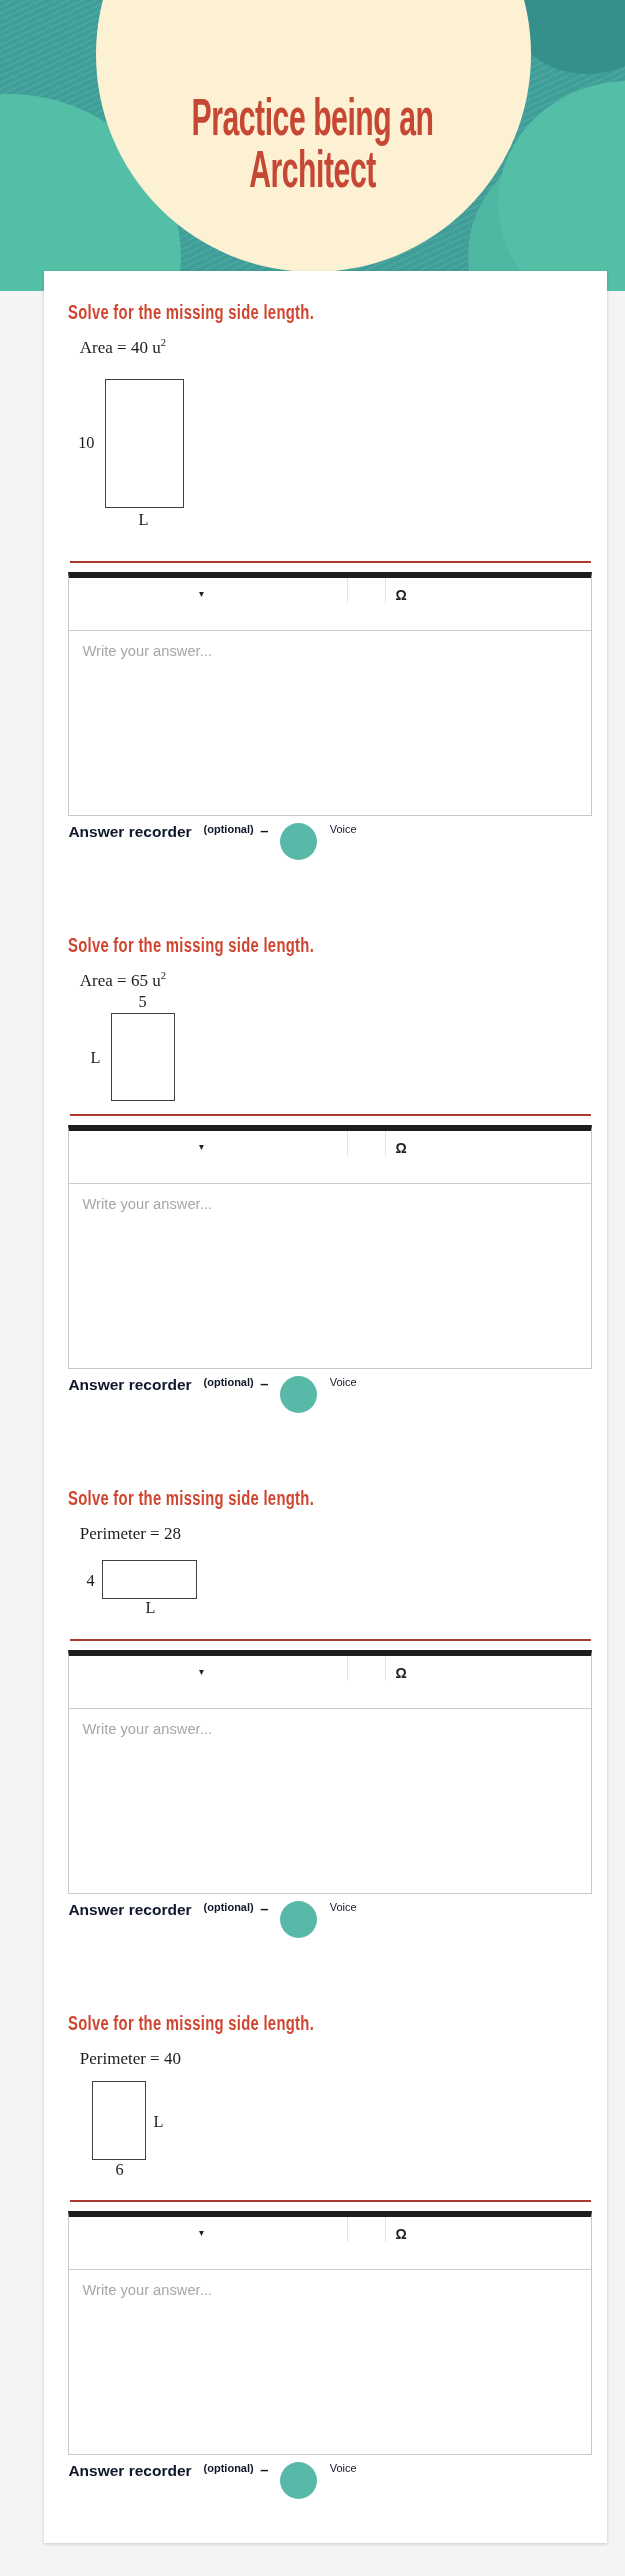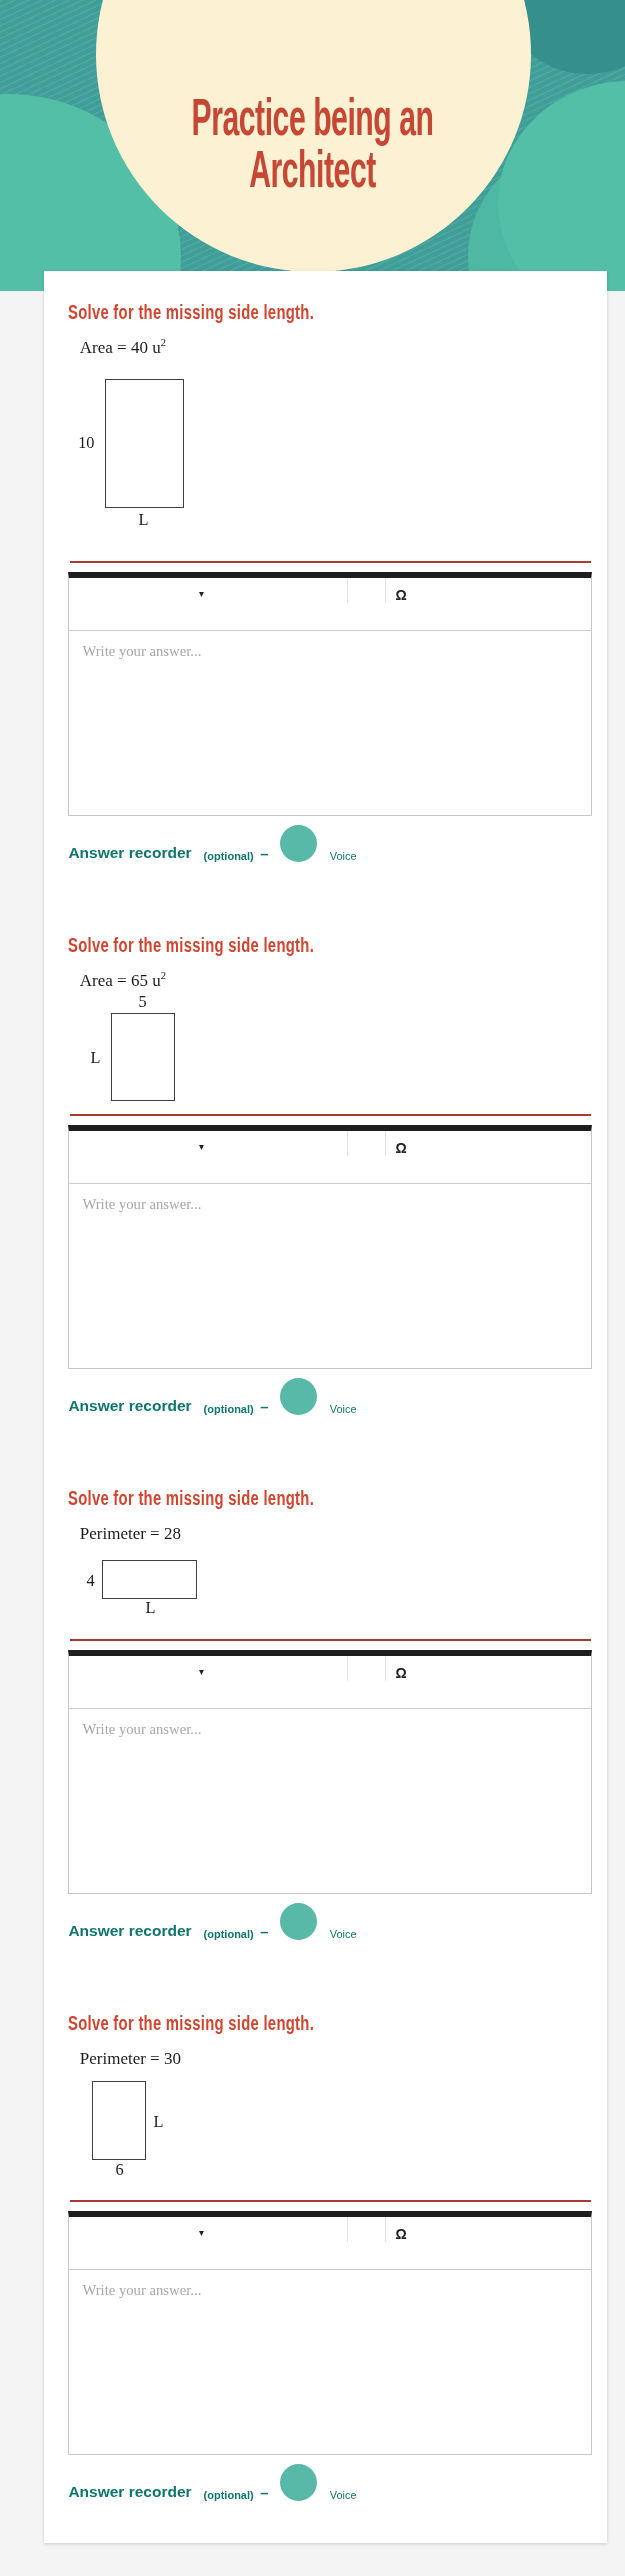--- a/index.html
+++ b/index.html
@@ -56,24 +56,24 @@
   .qdivider{height:1.6px;background:#a93b30;border:none;margin:13px 1.6px 9.8px 1.6px;}
 
   .editor{border:0.8px solid #c8c8c8;border-top:6.5px solid #1e1e1e;background:#fff;}
   .toolbar{position:relative;height:52px;border-bottom:0.8px solid #cccccc;background:#fff;}
   .tb-btn{position:absolute;background:none;border:none;padding:0;margin:0;cursor:pointer;color:#222;}
   .tb-caret{left:119px;top:3.3px;width:26px;height:24.4px;font-size:9.8px;line-height:24.4px;text-align:center;}
   .tb-omega{left:326px;top:4.1px;height:24.4px;font-size:14px;line-height:24.4px;font-weight:700;}
   .tb-div{position:absolute;top:0;width:0.8px;height:24.4px;background:#e3e3e3;}
   .d1{left:278px;} .d2{left:316px;}
   .answer{display:block;width:100%;height:184px;border:none;outline:none;resize:none;box-sizing:border-box;
-    padding:11.4px 13px;font-family:Liberation Serif, serif;font-size:14.7px;color:#333;background:transparent;}
+    padding:11.4px 13px;font-family:Liberation Sans, sans-serif;font-size:14.7px;color:#333;background:transparent;}
   .answer::placeholder{color:#a7a7a7;opacity:1;}
 
-  .recorder{display:flex;align-items:flex-end;margin-top:6.5px;height:39px;color:#0f766e;}
+  .recorder{display:flex;align-items:flex-start;margin-top:6.5px;height:39px;color:#0f172a;}
   .rec-label{font-size:15.5px;font-weight:800;}
   .rec-optional{font-size:11px;font-weight:700;margin-left:12px;}
   .rec-dash{font-size:14.7px;font-weight:800;margin:0 3.3px 0 6.5px;}
   .voice-btn{width:37px;height:37px;border-radius:50%;border:none;background:#58b9a9;margin:0 13px 0 8.1px;cursor:pointer;flex:0 0 auto;}
   .voice-label{font-size:11px;font-weight:400;}
 </style>
 </head>
 <body>
 
 <div id="page">
@@ -170,21 +170,21 @@
         <span class="rec-label">Answer recorder</span>
         <span class="rec-optional">(optional)</span>
         <span class="rec-dash">–</span>
         <button class="voice-btn"></button>
         <span class="voice-label">Voice</span>
       </div>
     </section>
 
     <section class="question">
       <h3 class="prompt">Solve for the missing side length.</h3>
-      <div class="math"><span>Perimeter = 30</span><sup></sup></div>
+      <div class="math"><span>Perimeter = 40</span><sup></sup></div>
       <div class="figure fig-q4">
         <div class="rect"></div>
         <span class="flabel l-right">L</span>
         <span class="flabel l-bottom">6</span>
       </div>
       <hr class="qdivider">
       <div class="editor">
         <div class="toolbar">
           <button class="tb-btn tb-caret"><span>▾</span></button>
           <span class="tb-div d1"></span>

